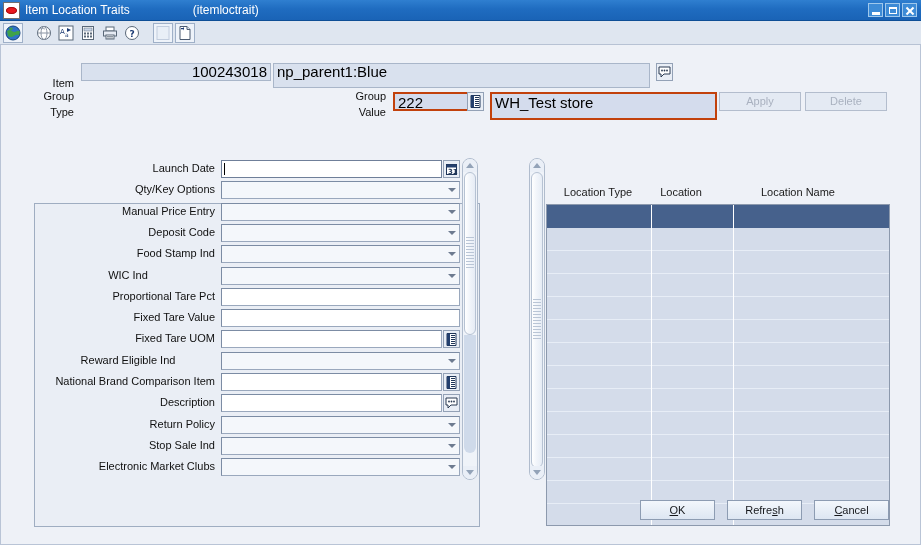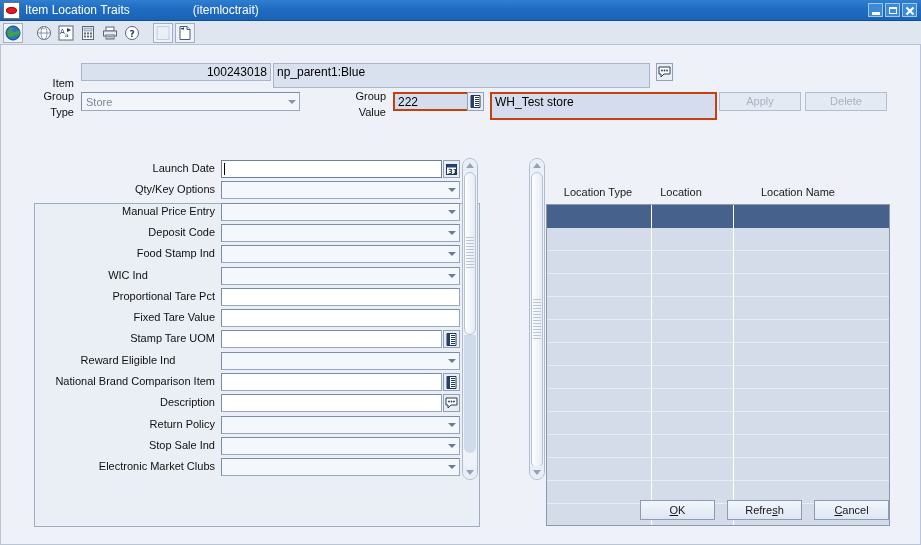--- a/index.html
+++ b/index.html
@@ -131,21 +131,21 @@
 
   
   .fld {
     position: absolute;
     box-sizing: border-box;
     background: #ffffff;
     border: 1px solid #9aa8bd;
     border-top-color: #7c8ca4;
     border-left-color: #7c8ca4;
     font-family: "Liberation Sans", sans-serif;
-    font-size: 12px;
+    font-size: 15px;
     color: #000;
     padding: 0 3px;
     line-height: 16px;
     outline: none;
   }
   .fld.ro {
     background: #d9e1ee;
     border: 1px solid #a9b6c9;
   }
   .fld.ro2 {
@@ -419,24 +419,20 @@
         <path d="M1 1 h11 v7 h-6 l-3 3 v-3 h-2 z" fill="#ffffff" stroke="#2a3a52" stroke-width="1"></path>
         <circle cx="4" cy="4.5" r="0.9" fill="#2a3a52"></circle>
         <circle cx="6.5" cy="4.5" r="0.9" fill="#2a3a52"></circle>
         <circle cx="9" cy="4.5" r="0.9" fill="#2a3a52"></circle>
       </svg>
     </div>
 
     <div class="lbl" style="left:18px; top:45px; width:55px;">Group</div>
     <div class="lbl" style="left:18px; top:61px; width:55px;">Type</div>
 
-    <div class="combo" style="left:80px; top:47px; width:219px; height:19px;">
-      <span class="ctext">Store</span>
-      <span class="carrow"></span>
-    </div>
 
     <div class="lbl" style="left:330px; top:45px; width:55px;">Group</div>
     <div class="lbl" style="left:330px; top:61px; width:55px;">Value</div>
 
     <div class="fld ro2" style="left:392px; top:47px; width:83px; height:19px; line-height:17px;">222</div>
 
     <div class="iconbtn" style="left:466px; top:47px; height:19px;">
       <svg width="12" height="13" viewBox="0 0 12 13">
         <path d="M1 0.5 h9 v12 h-9 z" fill="#ffffff" stroke="#1f3558"></path>
         <path d="M1 0.5 h3 v12 h-3 z" fill="#24406e"></path>
@@ -487,21 +483,21 @@
         </div>
         <div class="lbl" style="left: 40px; top: 224px; width: 174px; text-align: center;">WIC Ind</div>
         <div class="combo enabled" style="left: 220px; top: 222px; width: 239px; height: 18px;">
           <span class="ctext" style="color: rgb(17, 17, 17);"></span>
           <span class="carrow"></span>
         </div>
         <div class="lbl" style="left: 40px; top: 245px; width: 174px; text-align: right;">Proportional Tare Pct</div>
         <div class="fld" style="left: 220px; top: 243px; width: 239px; height: 18px; line-height: 16px;"></div>
         <div class="lbl" style="left: 40px; top: 266px; width: 174px; text-align: right;">Fixed Tare Value</div>
         <div class="fld" style="left: 220px; top: 264px; width: 239px; height: 18px; line-height: 16px;"></div>
-        <div class="lbl" style="left: 40px; top: 287px; width: 174px; text-align: right;">Stamp Tare UOM</div>
+        <div class="lbl" style="left: 40px; top: 287px; width: 174px; text-align: right;">Fixed Tare UOM</div>
         <div class="fld" style="left: 220px; top: 285px; width: 221px; height: 18px; line-height: 16px;"></div>
         <div class="iconbtn" style="left: 442px; top: 285px; height: 18px;">
           <svg width="12" height="13" viewBox="0 0 12 13">
             <path d="M1 0.5 h9 v12 h-9 z" fill="#ffffff" stroke="#1f3558"></path>
             <path d="M1 0.5 h3 v12 h-3 z" fill="#24406e"></path>
             <line x1="5" y1="2.5" x2="9" y2="2.5" stroke="#1f3558" stroke-width="1"></line>
             <line x1="5" y1="4.5" x2="9" y2="4.5" stroke="#1f3558" stroke-width="1"></line>
             <line x1="5" y1="6.5" x2="9" y2="6.5" stroke="#1f3558" stroke-width="1"></line>
             <line x1="5" y1="8.5" x2="9" y2="8.5" stroke="#1f3558" stroke-width="1"></line>
             <line x1="5" y1="10.5" x2="9" y2="10.5" stroke="#1f3558" stroke-width="1"></line>

